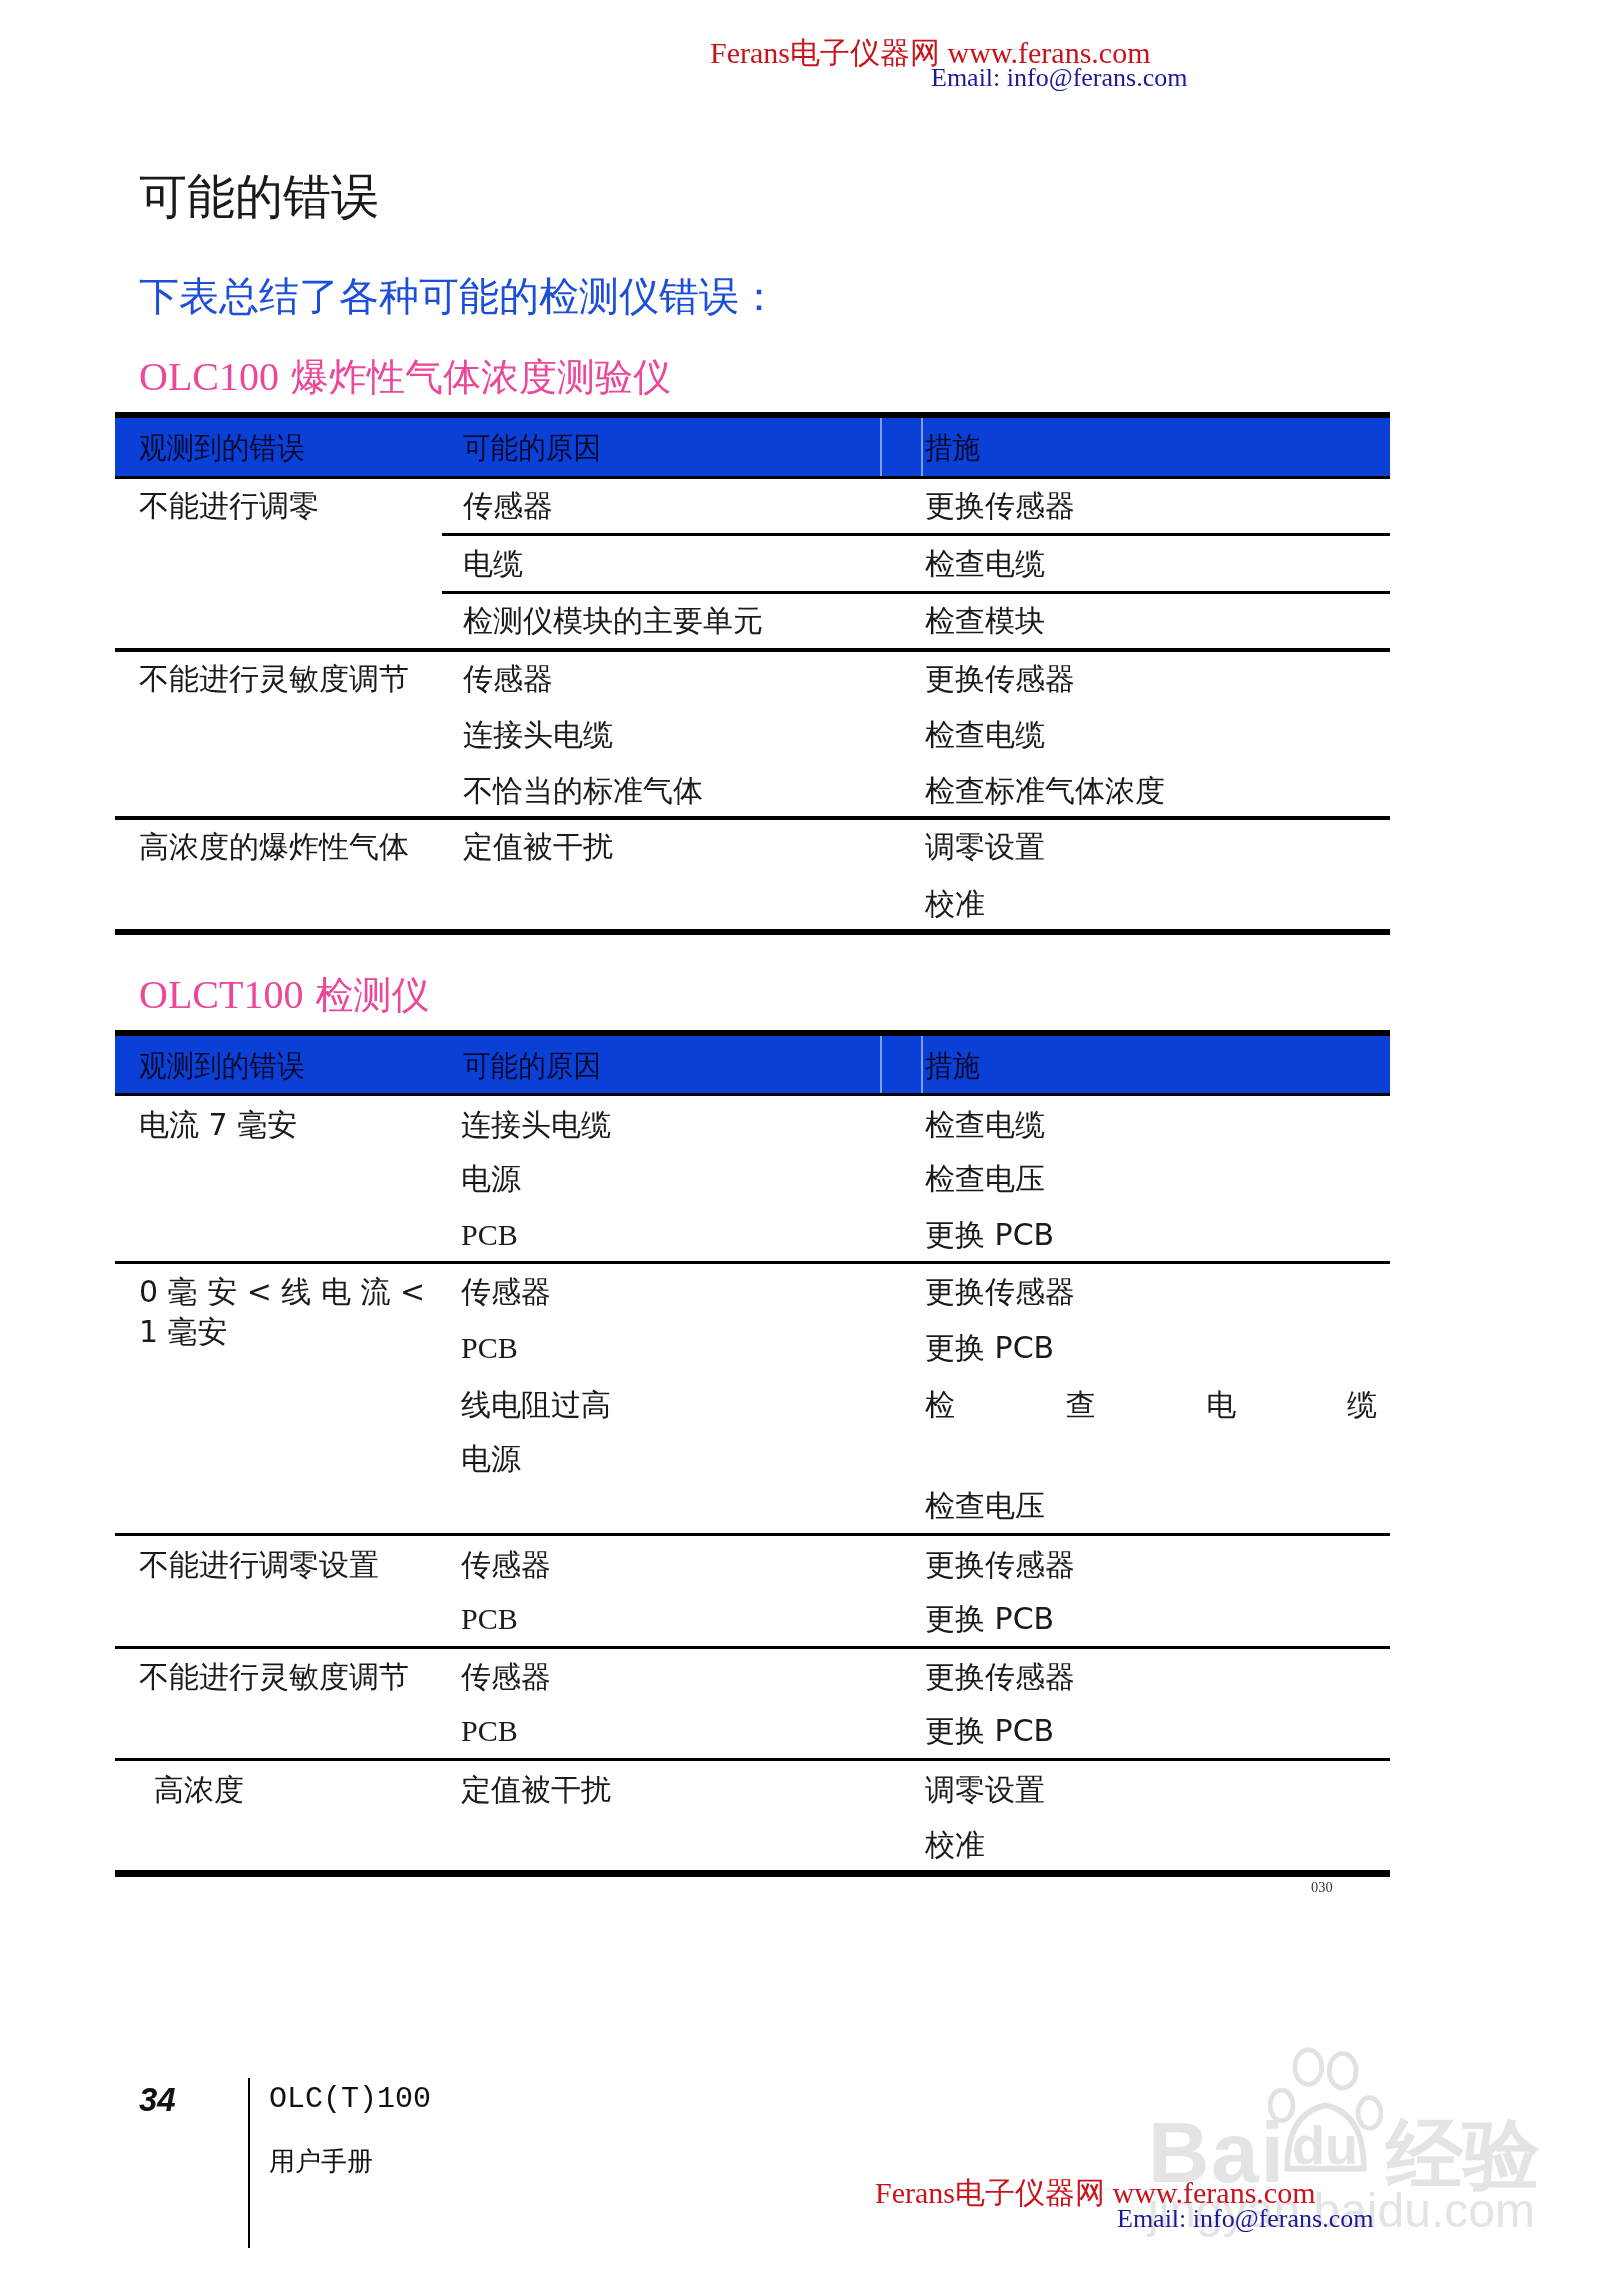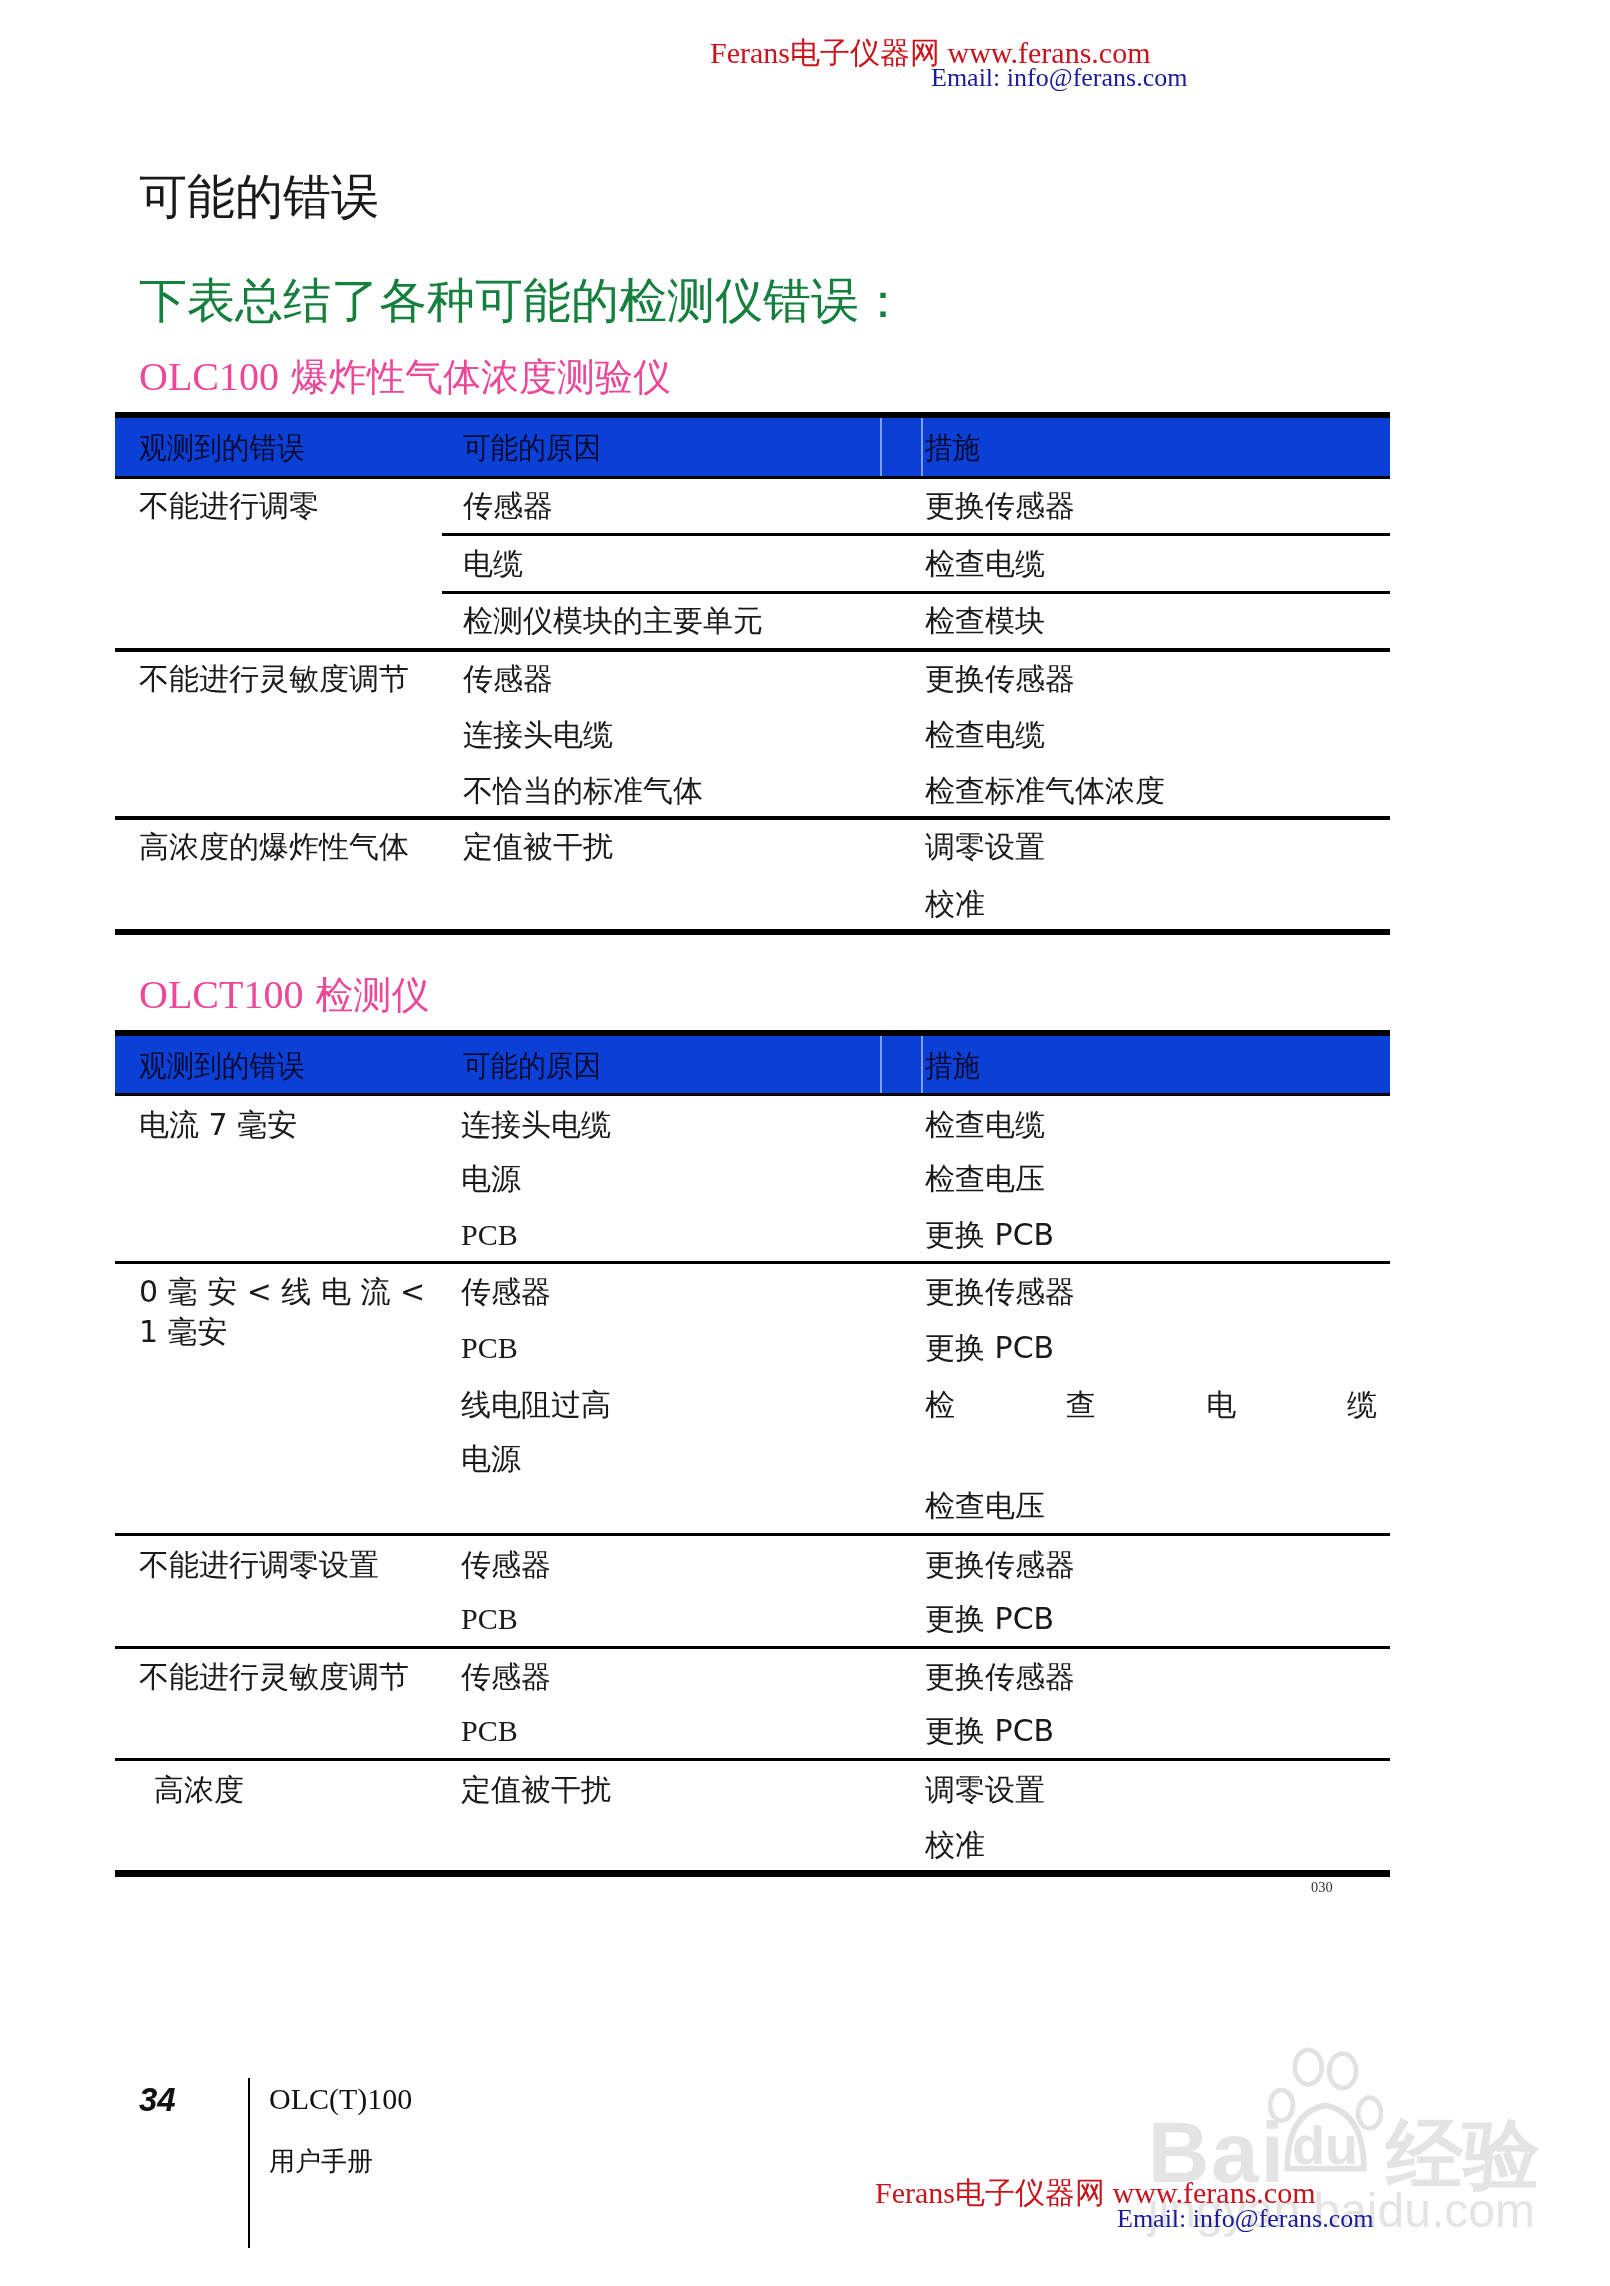--- a/index.html
+++ b/index.html
@@ -2,33 +2,33 @@
 <html><head>
 <meta charset="utf-8">
 <style>
   html, body { margin:0; padding:0; background:#ffffff; }
   body { width:1610px; height:2286px; position:relative; overflow:hidden;
          font-family:"DejaVu Sans", sans-serif; color:#111; }
   .abs { position:absolute; white-space:nowrap; }
   .brand-red { color:#c8141c; font-family:"Liberation Serif", serif; font-size:30px; }
   .brand-blue { color:#1a1a9a; font-family:"Liberation Serif", serif; font-size:26px; }
   .title { font-size:48px; color:#1a1a1a; }
-  .intro { font-size:48px; color:#15803d; }
+  .intro { font-size:40px; color:#1d4ed8; }
   .section { font-size:38px; color:#ec4899; }
   .section .latin { font-family:"Liberation Serif", serif; font-size:40px; }
   .rule { position:absolute; background:#000; }
   .band { position:absolute; background:#0b40d6; }
   .band-div { position:absolute; background:#7fa0f0; width:1.9px; }
   .hcell { position:absolute; font-size:30px; color:#0a0a30; transform:scaleX(0.92); transform-origin:left; }
   .cell { position:absolute; font-size:30px; color:#1a1a1a; white-space:nowrap; line-height:35px; }
   .cell .latin, .latin { font-family:"Liberation Serif", serif; }
   .spread { display:flex; justify-content:space-between; width:452px; }
   .pagecode { font-family:"Liberation Serif", serif; font-size:14.4px; color:#333; }
   .pagenum { font-family:"Liberation Sans", sans-serif; font-weight:bold; font-style:italic; font-size:33px; }
-  .footer-model { font-family:Liberation Serif, serif; font-size:30px; }
+  .footer-model { font-family:Liberation Mono, monospace; font-size:30px; }
   .footer-sub { font-size:26px; }
   .wm { color:#e4e4e4; font-family:"Liberation Sans", sans-serif; font-weight:bold; }
 </style>
 </head>
 <body>
 
 <div class="abs brand-red" style="left:710px;top:33px;">Ferans电子仪器网    www.ferans.com</div>
 <div class="abs brand-blue" style="left:931px;top:63px;">Email: info@ferans.com</div>
 
 <div class="abs title" style="left:139px;top:165px;">可能的错误</div>

